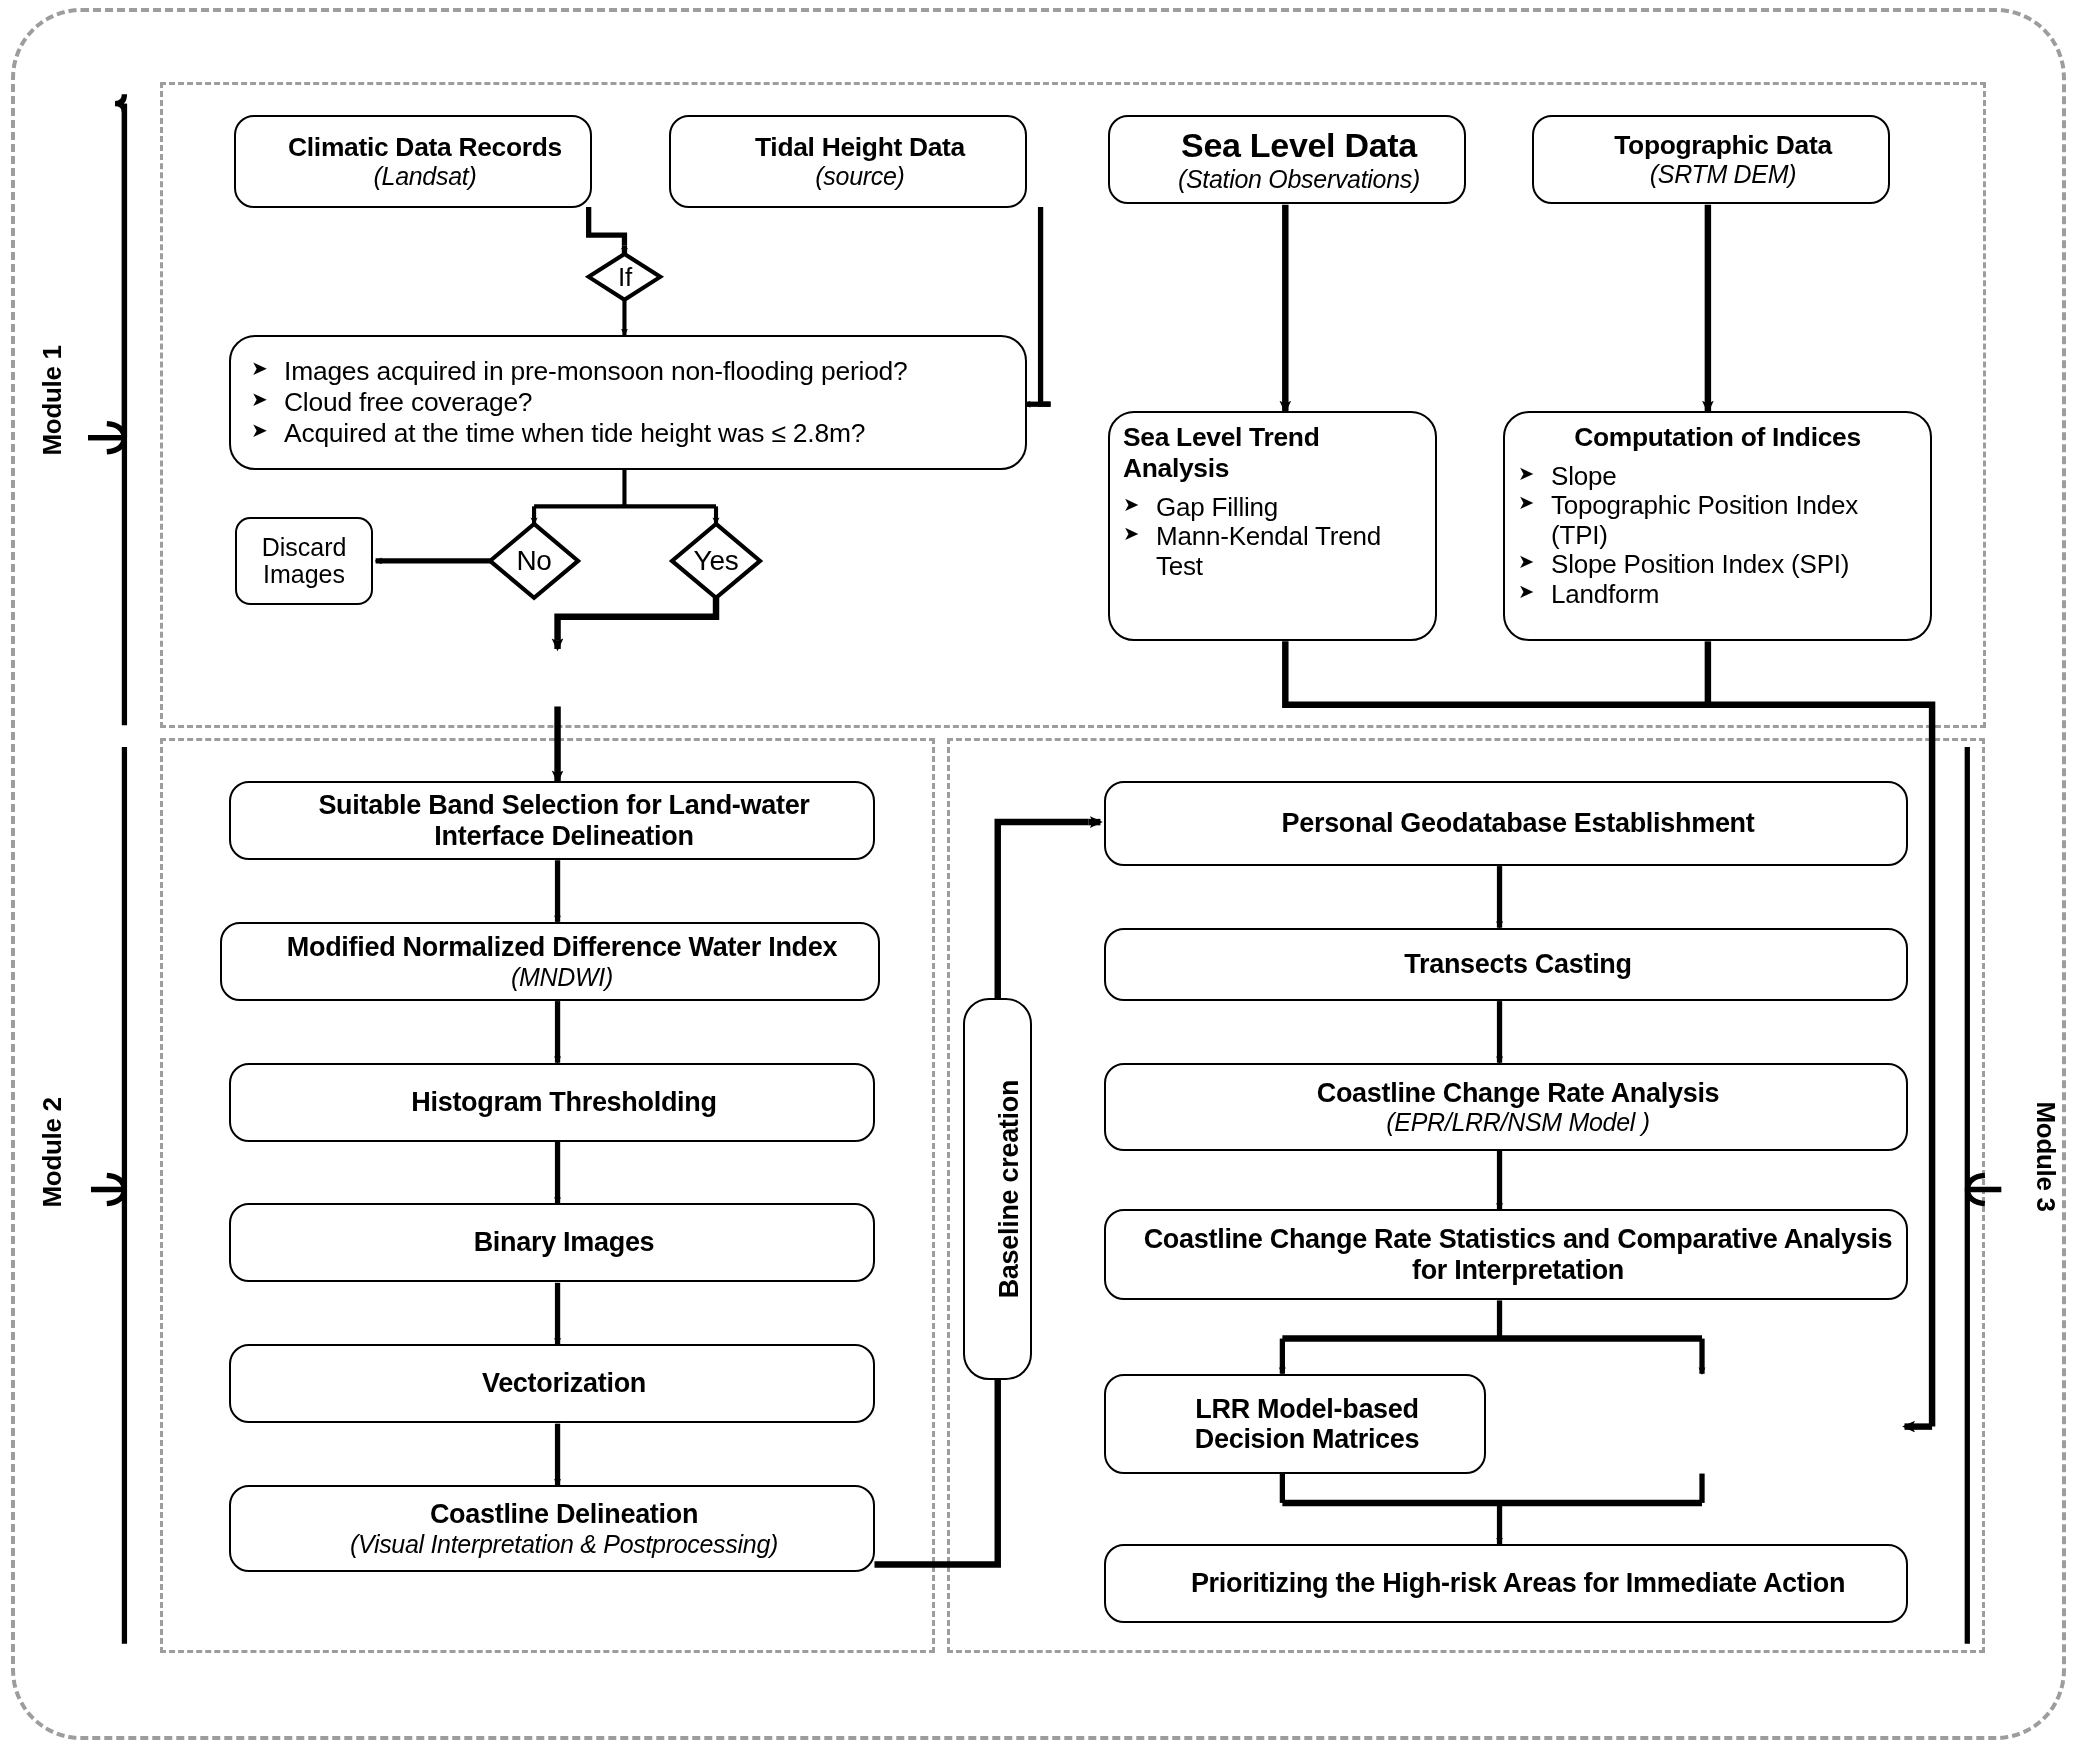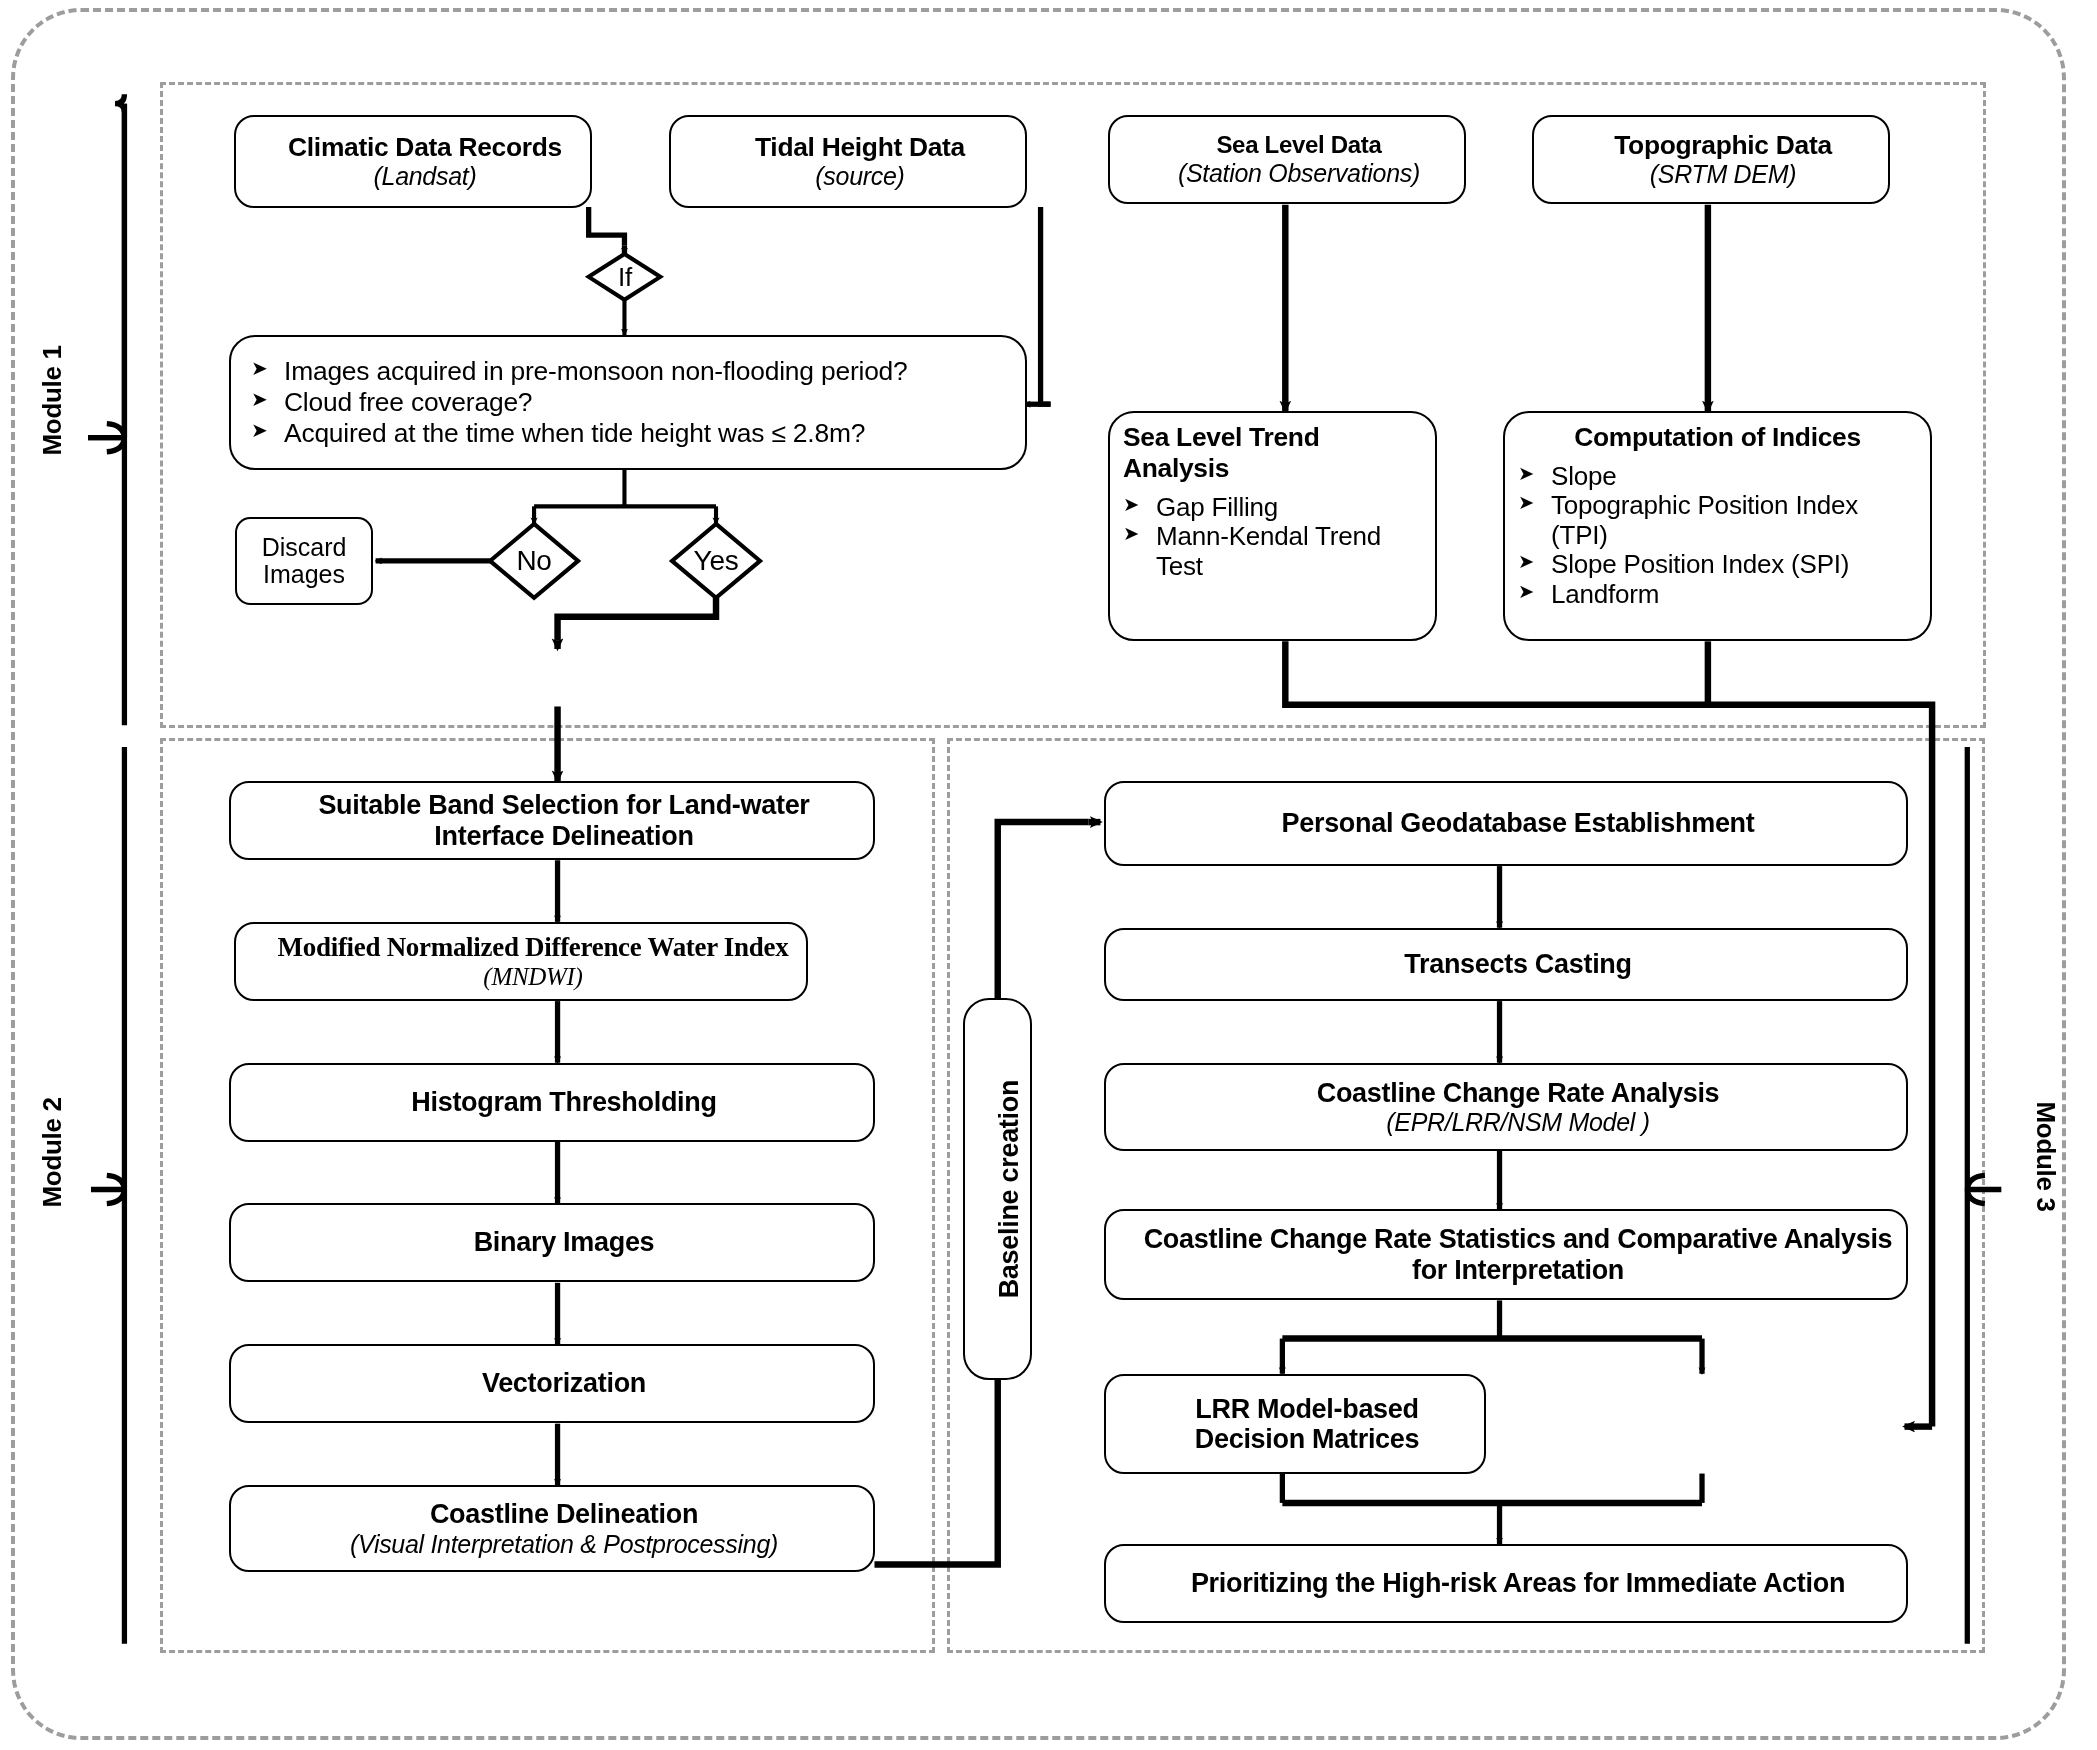--- a/index.html
+++ b/index.html
@@ -131,21 +131,21 @@
     <div class="t" style="font-size:26.4px;">Climatic Data Records</div>
     <div class="s" style="font-size:25px;">(Landsat)</div>
   </div>
 
   <div class="node" style="left:669px;top:115px;width:358px;height:93px;">
     <div class="t" style="font-size:26.4px;">Tidal Height Data</div>
     <div class="s" style="font-size:25px;">(source)</div>
   </div>
 
   <div class="node" style="left:1108px;top:115px;width:358px;height:89px;">
-    <div class="t" style="font-size:24px;">Sea Level Data</div>
+    <div class="t" style="font-size:34px;">Sea Level Data</div>
     <div class="s" style="font-size:25px;">(Station Observations)</div>
   </div>
 
   <div class="node" style="left:1532px;top:115px;width:358px;height:89px;">
     <div class="t" style="font-size:26.4px;">Topographic Data</div>
     <div class="s" style="font-size:25px;">(SRTM DEM)</div>
   </div>
 
   <div class="diamond" style="left:589px;top:254px;width:72px;height:46px;">
     <span class="dtxt" style="font-size:26px;">If</span>
@@ -214,21 +214,21 @@
         <span class="bullet" style="width:33px;font-size:19.4px;">➤</span>
         <span>Landform</span>
       </li>
     </ul>
   </div>
 
   <div class="node" style="left:229px;top:781px;width:646px;height:79px;">
     <div class="t" style="font-size:27px;padding:0 15.3px;">Suitable Band Selection for Land-water Interface Delineation</div>
   </div>
 
-  <div class="node" style="left:234px;top:922px;width:574px;height:79px;font-family:Liberation Serif, serif;">
+  <div class="node" style="left:220px;top:922px;width:660px;height:79px;">
     <div class="t" style="font-size:27px;padding:0 11.7px;">Modified Normalized Difference Water Index</div>
     <div class="s" style="font-size:25px;">(MNDWI)</div>
   </div>
 
   <div class="node" style="left:229px;top:1063px;width:646px;height:79px;">
     <div class="t" style="font-size:27px;">Histogram Thresholding</div>
   </div>
 
   <div class="node" style="left:229px;top:1203px;width:646px;height:79px;">
     <div class="t" style="font-size:27px;">Binary Images</div>

